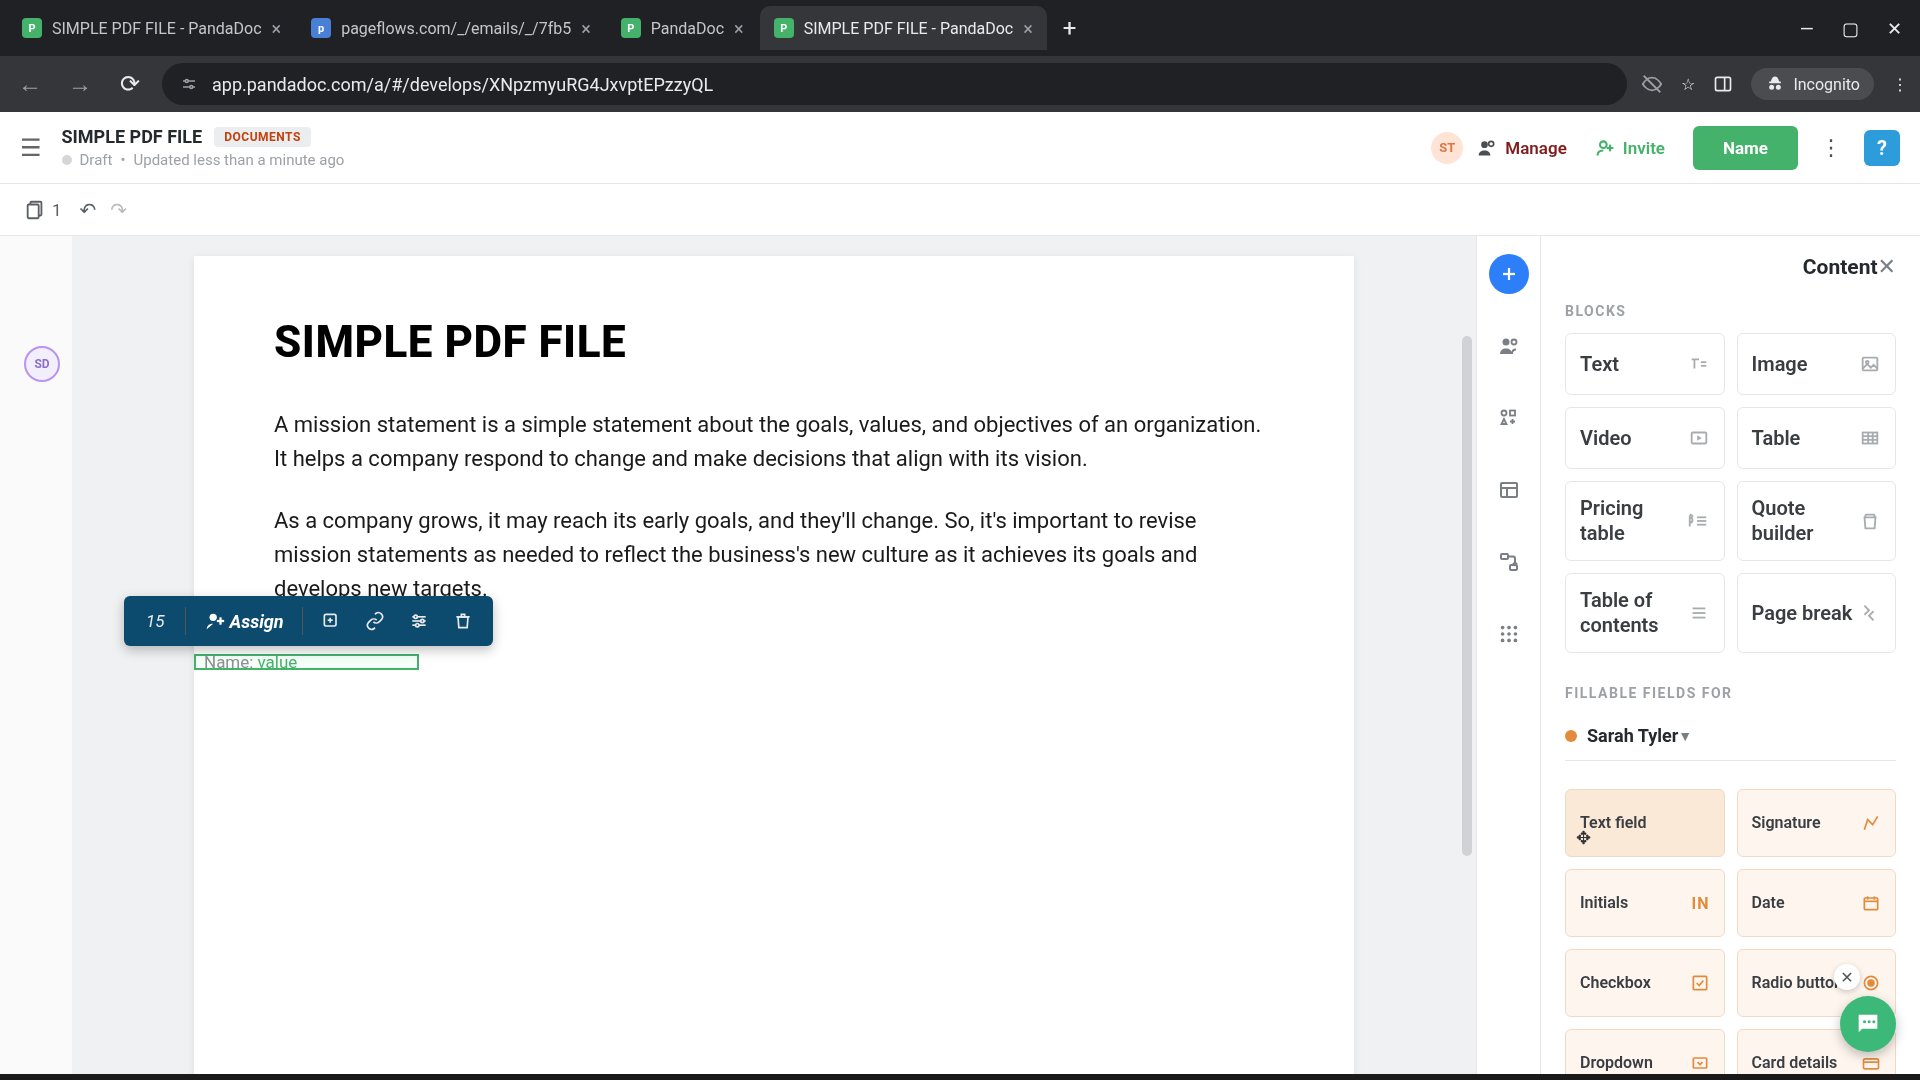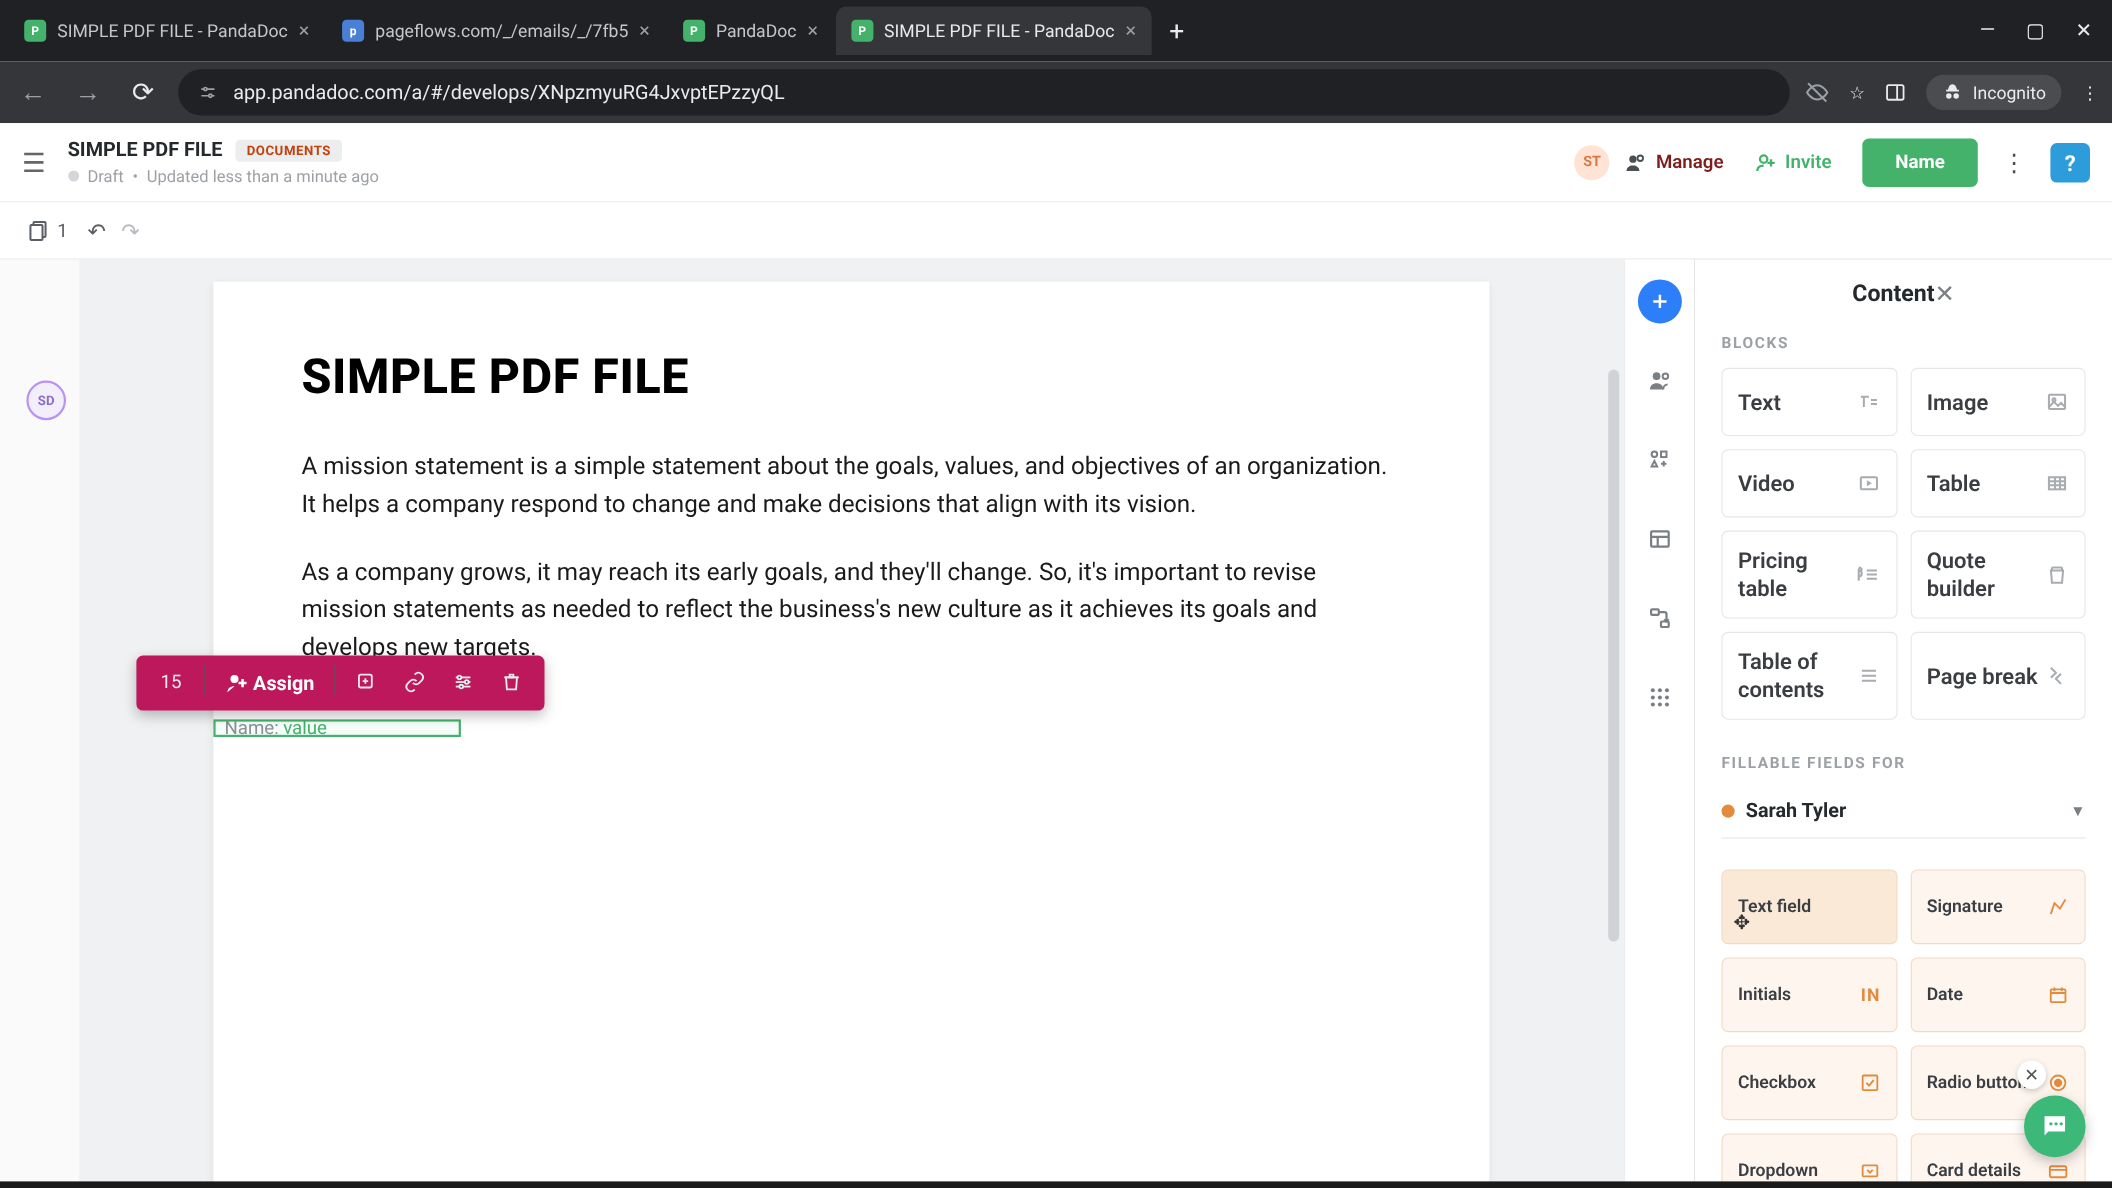--- a/index.html
+++ b/index.html
@@ -51,52 +51,52 @@
 .main-area { display: flex; height: calc(1080px - 56px - 56px - 72px - 52px); position: relative; }
 .left-gutter { width: 72px; background: #fafafa; position: relative; }
 .presence-avatar { position: absolute; left: 24px; top: 110px; width: 36px; height: 36px; border-radius: 50%; border: 2px solid #b794f4; background: #f3eefc; color: #8b6fc7; display: flex; align-items: center; justify-content: center; font-size: 12px; font-weight: 700; }
 
 .canvas-wrap { flex: 1; background: #f0f1f2; display: flex; justify-content: center; padding-top: 20px; overflow: hidden; position: relative; }
 .page { width: 1160px; background: #fff; box-shadow: 0 2px 8px rgba(0,0,0,0.08); padding: 60px 80px; position: relative; }
 .page h1 { font-size: 44px; font-weight: 800; margin-bottom: 40px; color: #000; letter-spacing: 0.5px; }
 .page p { font-size: 22px; line-height: 1.55; color: #1a1a1a; margin-bottom: 28px; }
 
 
-.field-toolbar { position: absolute; left: -70px; top: 340px; background: #be185d; border-radius: 6px; display: flex; align-items: flex-start; padding: 8px 10px; gap: 4px; box-shadow: 0 4px 12px rgba(0,0,0,0.25); z-index: 10; }
+.field-toolbar { position: absolute; left: -70px; top: 340px; background: #0c4a6e; border-radius: 6px; display: flex; align-items: center; padding: 8px 10px; gap: 4px; box-shadow: 0 4px 12px rgba(0,0,0,0.25); z-index: 10; font-style: italic; }
 .ft-font { color: #e8eaed; font-size: 17px; padding: 6px 12px; }
 .ft-divider { width: 1px; height: 28px; background: #555; margin: 0 4px; }
 .ft-assign { display: flex; align-items: center; gap: 4px; color: #fff; font-size: 18px; font-weight: 700; padding: 6px 10px; }
 .ft-icon { color: #e8eaed; font-size: 20px; padding: 6px 10px; cursor: pointer; }
 
 
 .text-field-box { position: absolute; left: 0px; top: 398px; width: 225px; height: 16px; border: 2px solid #44b26b; background: #f6fef9; display: flex; align-items: center; padding: 0 8px; font-size: 17px; }
 .text-field-box .label { color: #8a8f94; }
 .text-field-box .val { color: #44b26b; margin-left: 4px; }
 
 .scroll-track { position: absolute; right: 4px; top: 100px; width: 10px; height: 520px; background: #d0d2d5; border-radius: 6px; }
 
 
 .right-rail { width: 64px; background: #fff; border-left: 1px solid #e6e6e6; display: flex; flex-direction: column; align-items: center; padding-top: 18px; gap: 32px; }
 .rail-btn { width: 40px; height: 40px; display: flex; align-items: center; justify-content: center; color: #7a7f85; font-size: 22px; cursor: pointer; border-radius: 50%; }
 .rail-btn.active { background: #2d7ff9; color: #fff; }
 
 
 .content-panel { width: 380px; background: #fff; border-left: 1px solid #e6e6e6; display: flex; flex-direction: column; overflow-y: auto; }
-.panel-header { display: flex; align-items: center; justify-content: center; padding: 18px 24px 12px; }
+.panel-header { display: flex; align-items: center; justify-content: flex-end; padding: 18px 24px 12px; }
 .panel-title { font-size: 21px; font-weight: 700; color: #24292e; }
 .panel-close { font-size: 22px; color: #7a7f85; cursor: pointer; }
 .panel-section-label { font-size: 14px; font-weight: 700; letter-spacing: 1.5px; color: #9da1a6; padding: 12px 24px 14px; }
 .blocks-grid { display: grid; grid-template-columns: 1fr 1fr; gap: 12px; padding: 0 24px 20px; }
 .block-card { border: 1px solid #e6e6e6; border-radius: 6px; padding: 14px 14px; display: flex; align-items: center; justify-content: space-between; cursor: pointer; min-height: 62px; }
 .block-card.tall { min-height: 78px; }
 .block-name { font-size: 20px; font-weight: 600; color: #3a3d42; line-height: 1.25; }
 .block-icon { color: #a8acb0; font-size: 20px; }
 
 .fillable-row { padding: 0 24px 12px; }
-.assignee-select { display: flex; align-items: center; justify-content: space-between; border-bottom: 1px solid #e6e6e6; padding: 10px 0 14px; cursor: pointer; }
+.assignee-select { display: flex; align-items: center; justify-content: flex-start; border-bottom: 1px solid #e6e6e6; padding: 10px 0 14px; cursor: pointer; }
 .assignee-left { display: flex; align-items: center; gap: 10px; }
 .assignee-dot { width: 12px; height: 12px; border-radius: 50%; background: #e38b3d; }
 .assignee-name { font-size: 18px; font-weight: 700; color: #24292e; }
 .chev { color: #7a7f85; font-size: 14px; }
 
 .fields-grid { display: grid; grid-template-columns: 1fr 1fr; gap: 12px; padding: 16px 24px 20px; }
 .field-card { border: 1px solid #f2d9c4; background: #fdf5ee; border-radius: 6px; padding: 14px; display: flex; align-items: center; justify-content: space-between; min-height: 68px; cursor: grab; position: relative; }
 .field-card.active-drag { background: #fbe9d8; }
 .field-name { font-size: 16px; font-weight: 600; color: #3a3d42; line-height: 1.25; }
 .field-icon { color: #e38b3d; font-size: 20px; }

